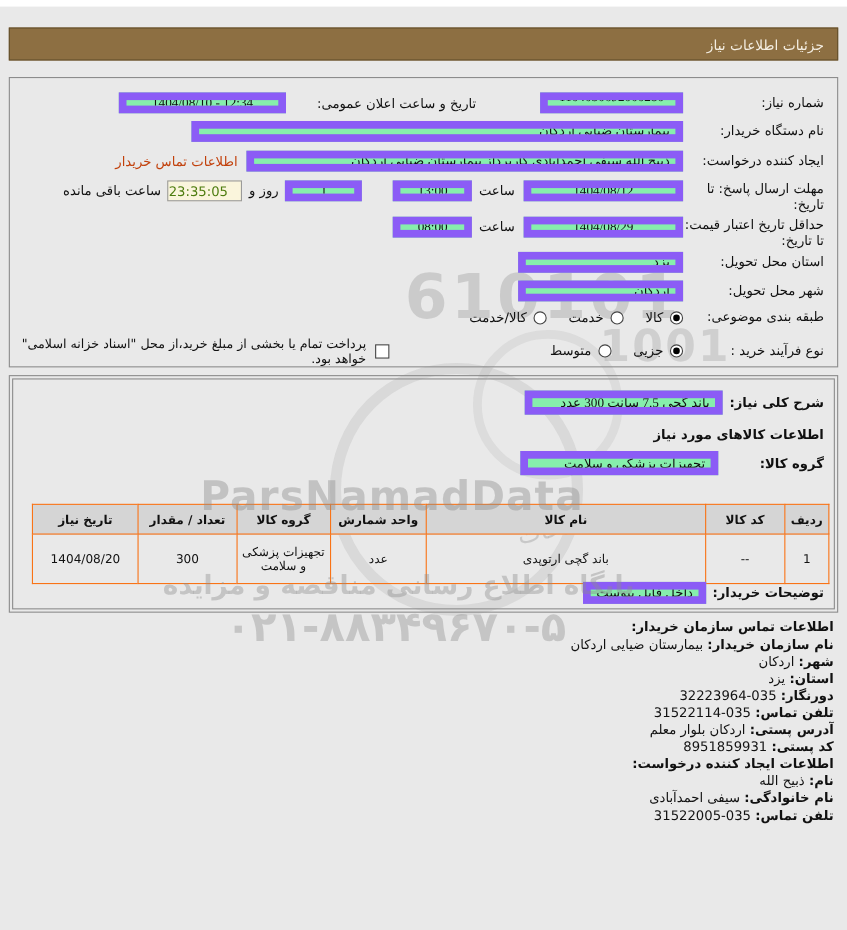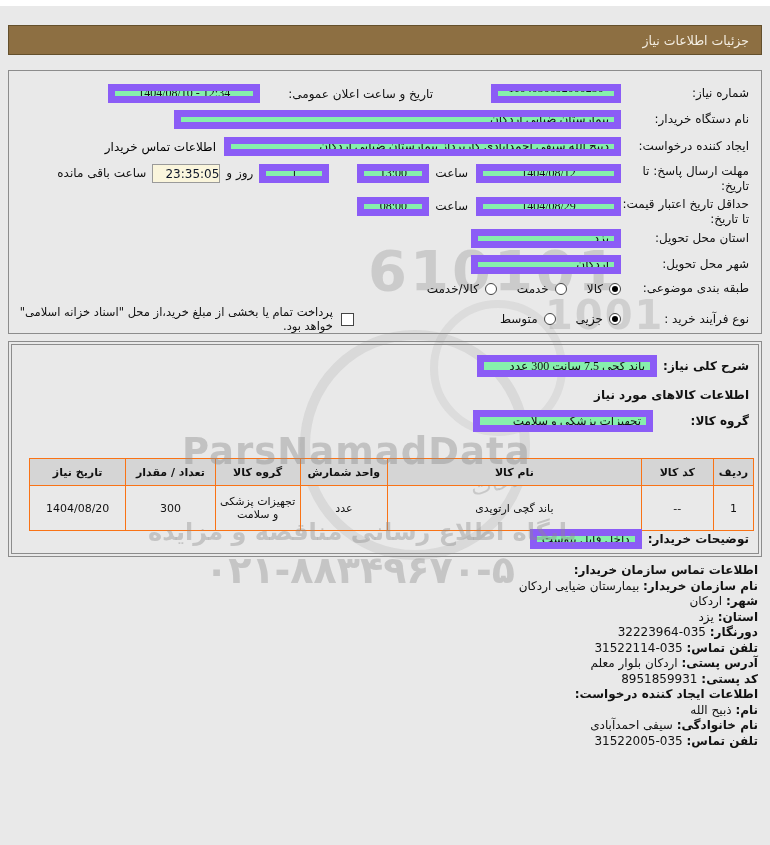--- a/index.html
+++ b/index.html
@@ -37,23 +37,23 @@
 
   .row{position:absolute;left:0;right:0;direction:rtl;display:flex;align-items:center;padding-right:12px;box-sizing:border-box;}
   .lbl{width:128px;flex-shrink:0;line-height:15px;}
   .blbl{font-weight:bold;flex-shrink:0;}
   .ibox{
     background:#86efac;border:7px solid #8b5cf6;box-sizing:border-box;height:19px;
     display:flex;align-items:center;padding:0 5px;overflow:hidden;white-space:nowrap;font-family:Liberation Serif, serif;
   }
   .center{justify-content:center;}
   .ltr{direction:ltr;unicode-bidi:isolate;}
-  .link{color:#000000;cursor:pointer;}
-  .cdown{background:#faf5dc;border:1px solid #9a9a9a;color:#0f172a;height:19px;box-sizing:border-box;
-    display:flex;align-items:center;justify-content:flex-end;}
+  .link{color:#c2410c;cursor:pointer;}
+  .cdown{background:#faf5dc;border:1px solid #9a9a9a;color:#4d7c0f;height:19px;box-sizing:border-box;
+    display:flex;align-items:center;justify-content:flex-start;}
 
   .radio{width:12px;height:12px;border:1px solid #444;border-radius:50%;background:#fff;box-sizing:border-box;flex-shrink:0;}
   .radio.sel::after{content:'';display:block;width:6px;height:6px;margin:2px;border-radius:50%;background:#000;}
   .checkbox{width:13px;height:13px;border:1px solid #444;background:#fff;box-sizing:border-box;flex-shrink:0;}
   .opt{display:flex;align-items:center;gap:6px;}
 
   
   table.goods{
     position:absolute;top:116px;right:7px;width:725px;direction:rtl;
     border-collapse:collapse;font-size:11px;table-layout:fixed;

